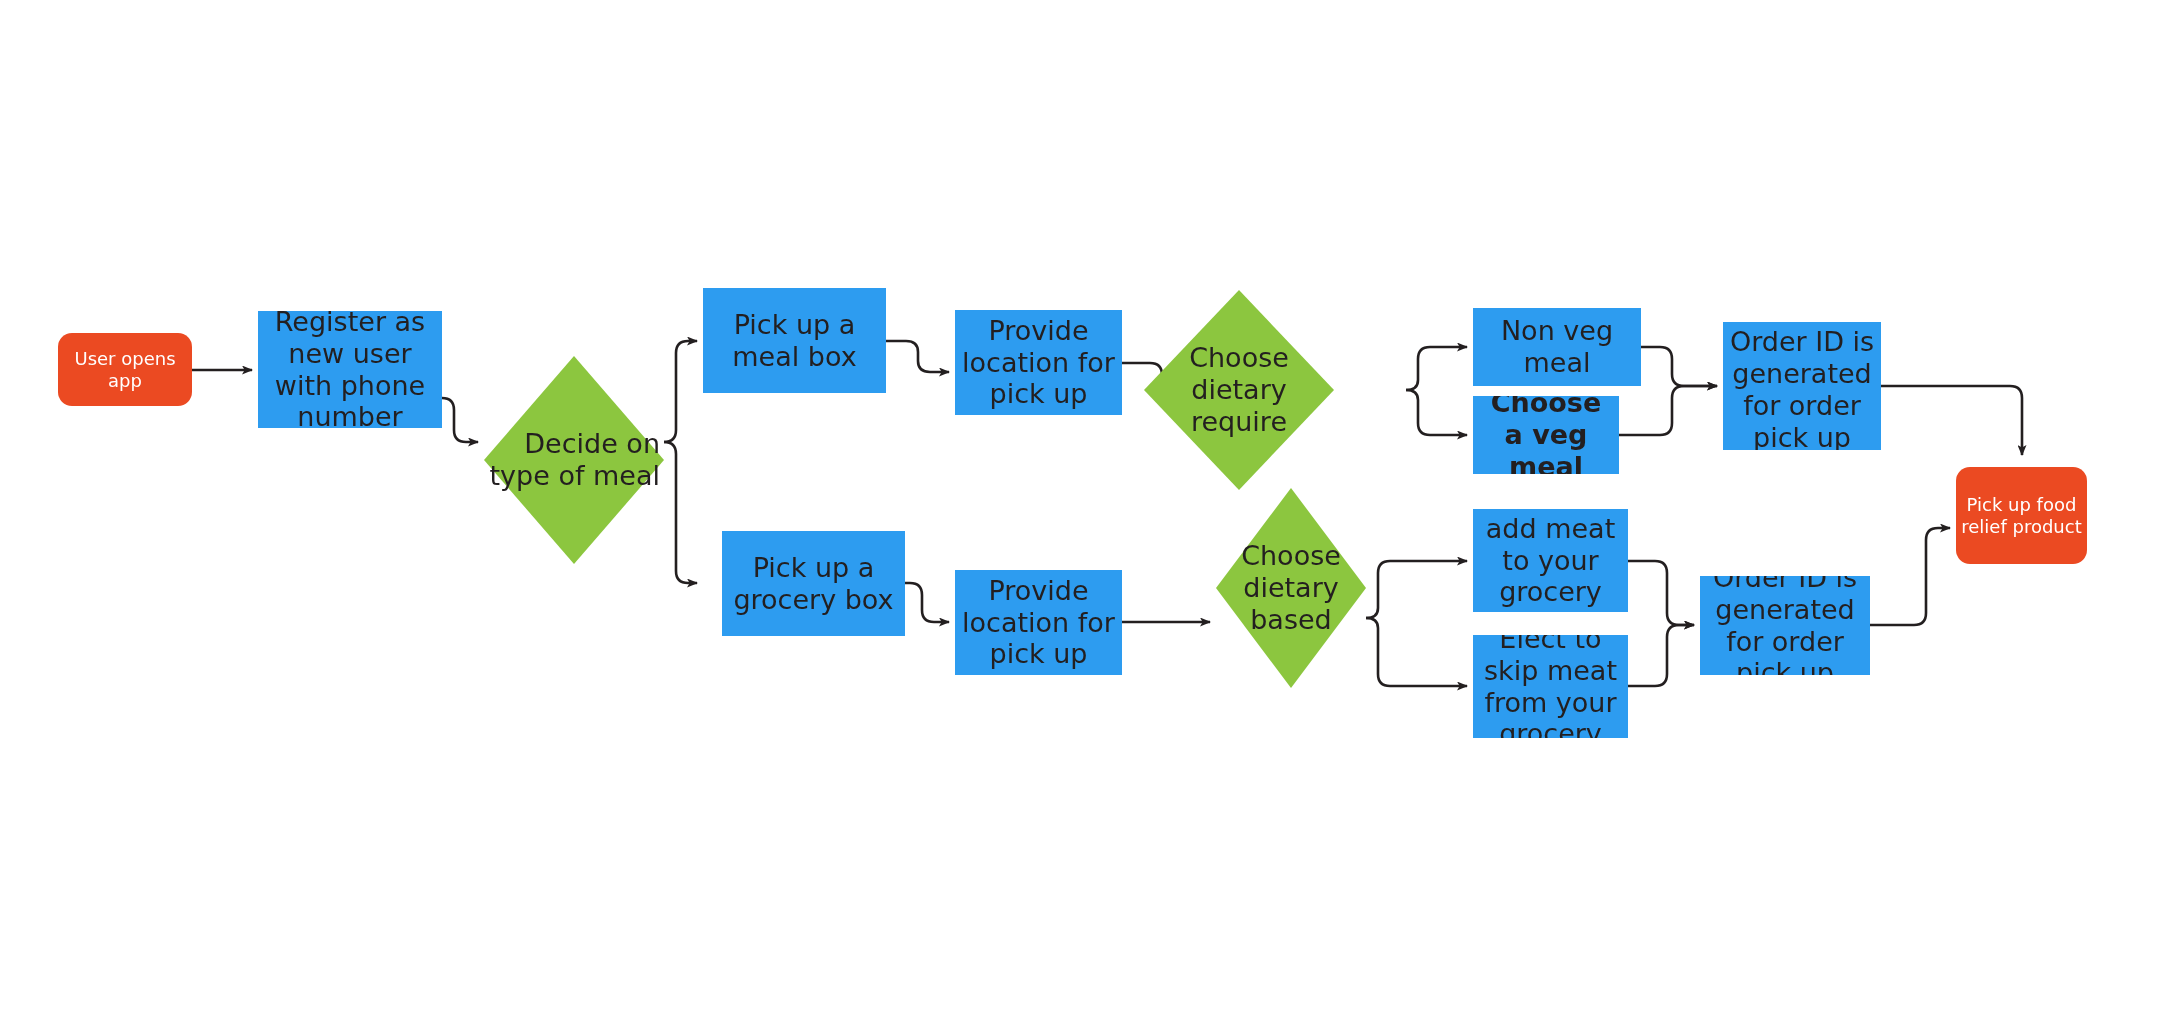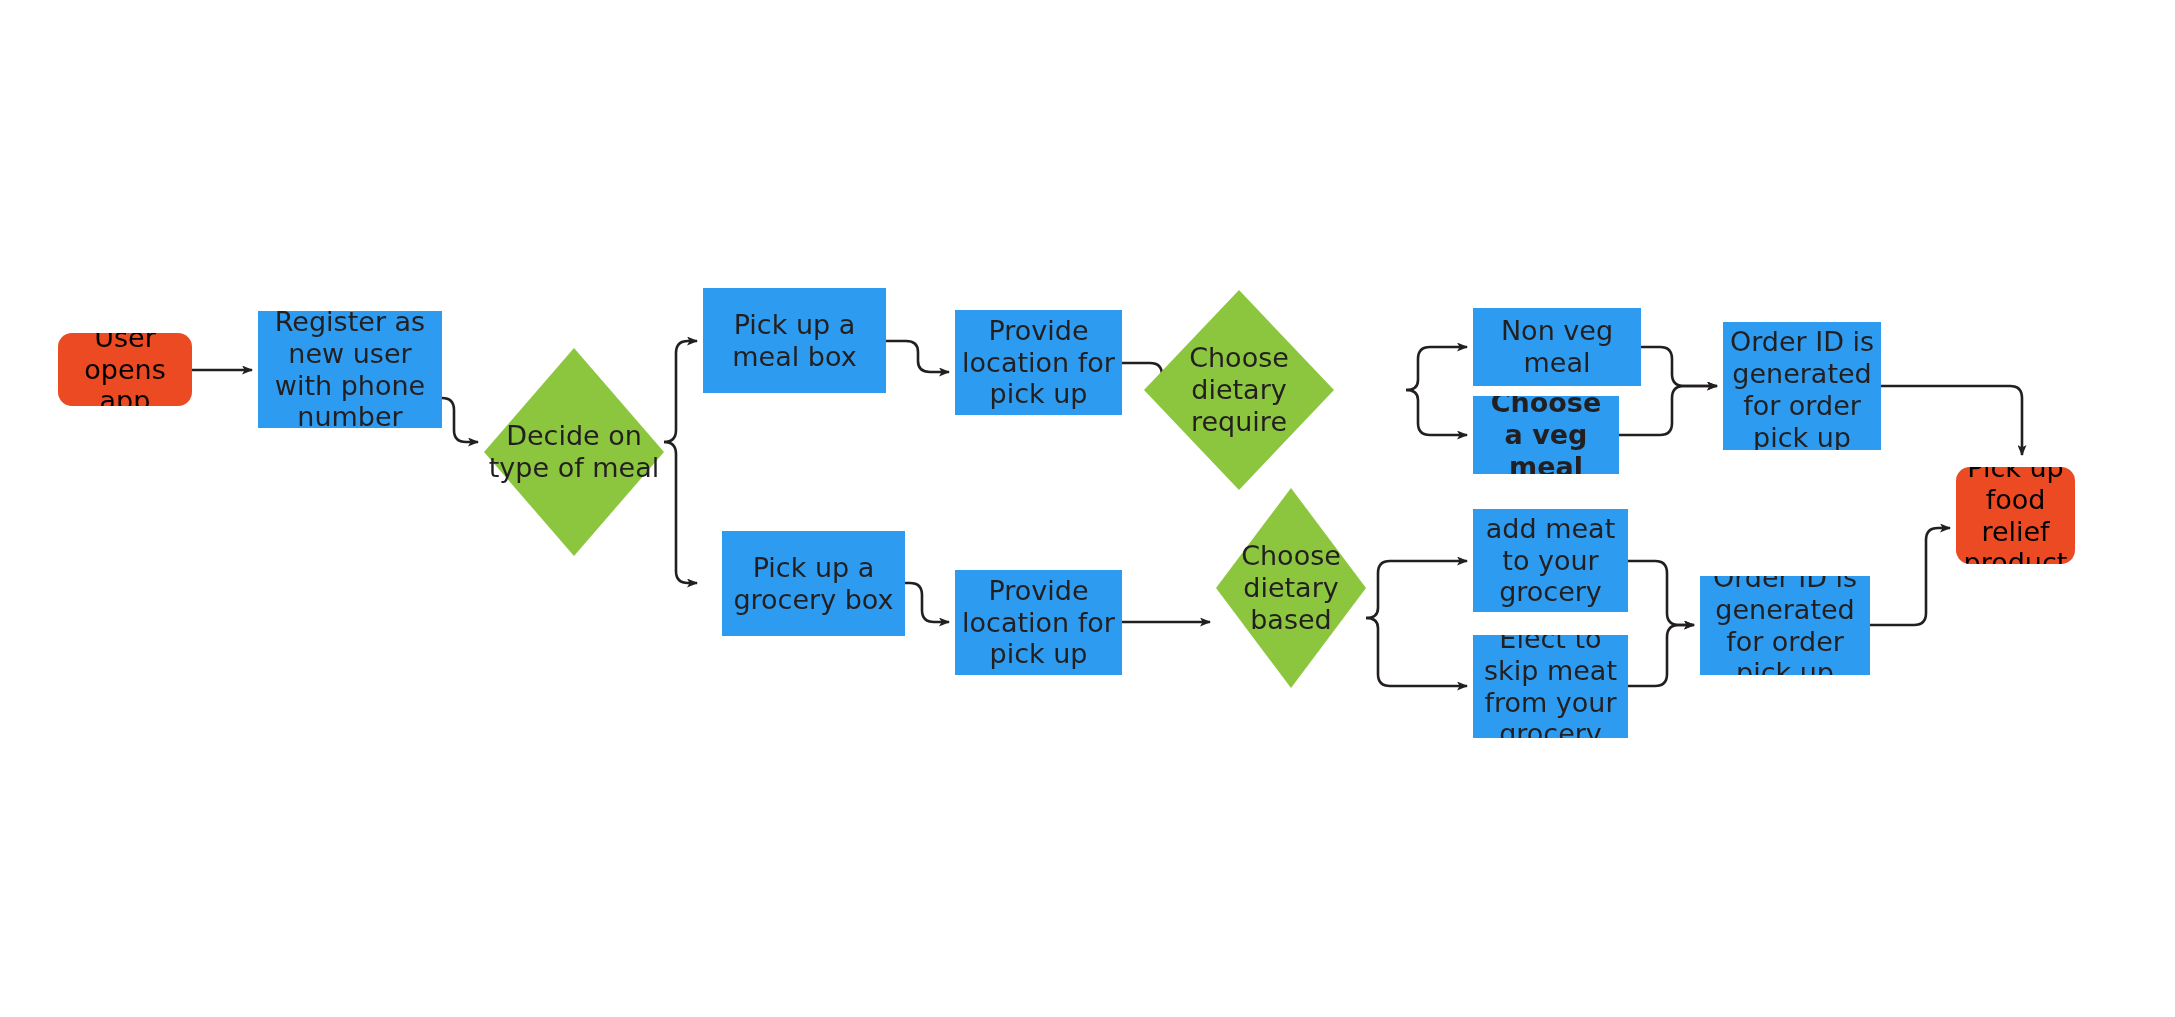--- a/index.html
+++ b/index.html
@@ -41,23 +41,23 @@
     padding: 0 4px;
     box-sizing: border-box;
   }
   .node.process {
     background: #2d9cf0;
     color: #231f20;
     font-size: 27px;
   }
   .node.terminator {
     background: #eb4a22;
-    color: #000000;
+    color: #ffffff;
     border-radius: 14px;
-    font-size: 27px;
+    font-size: 18px;
   }
   .node.decision {
     background: transparent;
     color: #231f20;
     font-size: 27px;
   }
   .node.decision .diamond {
     position: absolute;
     left: 0;
     top: 0;
@@ -130,21 +130,21 @@
   </svg>
 
   <div class="node terminator" style="left:58px; top:333px; width:134px; height:73px;">
     <span class="label">User opens app</span>
   </div>
 
   <div class="node process" style="left:258px; top:311px; width:184px; height:117px;">
     <span class="label">Register as new user with phone number</span>
   </div>
 
-  <div class="node decision" style="left:484px; top:348px; width:180px; height:208px;">
+  <div class="node decision" style="left:484px; top:356px; width:180px; height:208px;text-align:right;">
     <span class="diamond"></span>
     <span class="label">Decide on type of meal</span>
   </div>
 
   <div class="node process" style="left:703px; top:288px; width:183px; height:105px;">
     <span class="label">Pick up a meal box</span>
   </div>
 
   <div class="node process" style="left:955px; top:310px; width:167px; height:105px;">
     <span class="label">Provide location for pick up</span>
@@ -185,17 +185,17 @@
   </div>
 
   <div class="node process" style="left:1473px; top:635px; width:155px; height:103px;">
     <span class="label">Elect to skip meat from your grocery</span>
   </div>
 
   <div class="node process" style="left:1700px; top:576px; width:170px; height:99px;">
     <span class="label">Order ID is generated for order pick up</span>
   </div>
 
-  <div class="node terminator" style="left:1956px; top:467px; width:119px; height:97px;">
+  <div class="node terminator" style="left:1956px; top:467px; width:131px; height:97px;">
     <span class="label">Pick up food relief product</span>
   </div>
 
 </div>
 
 </body></html>

